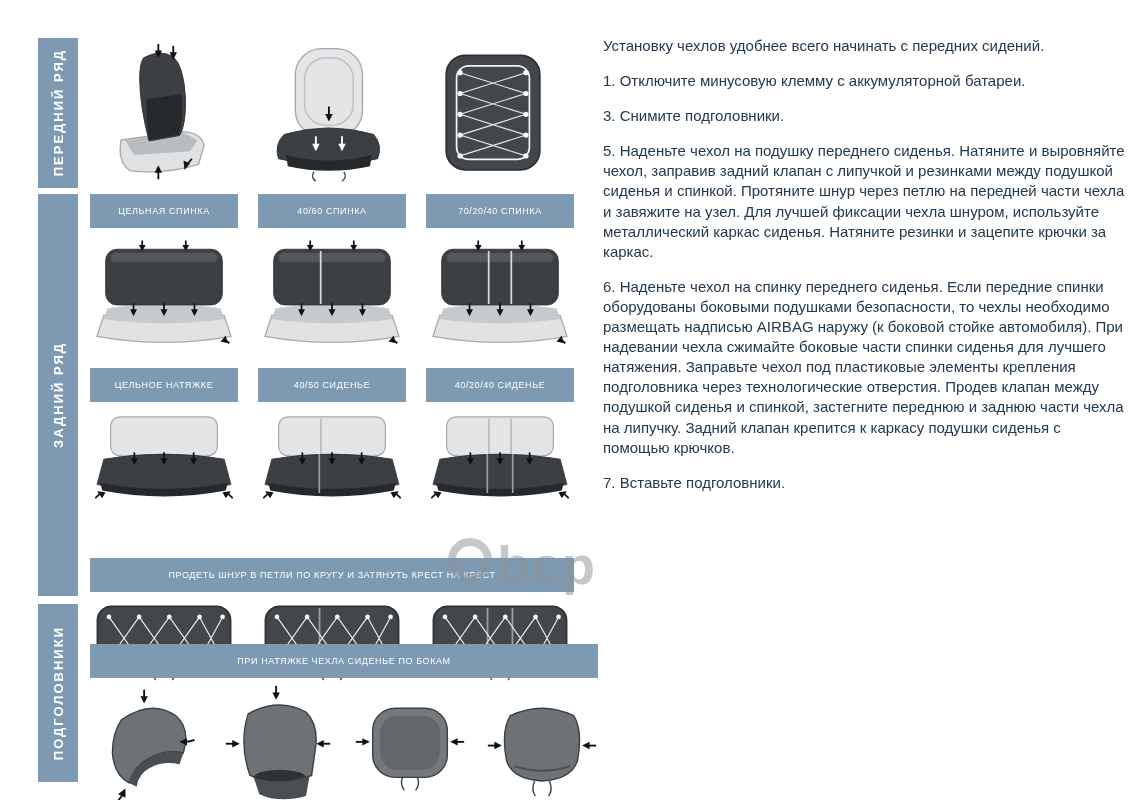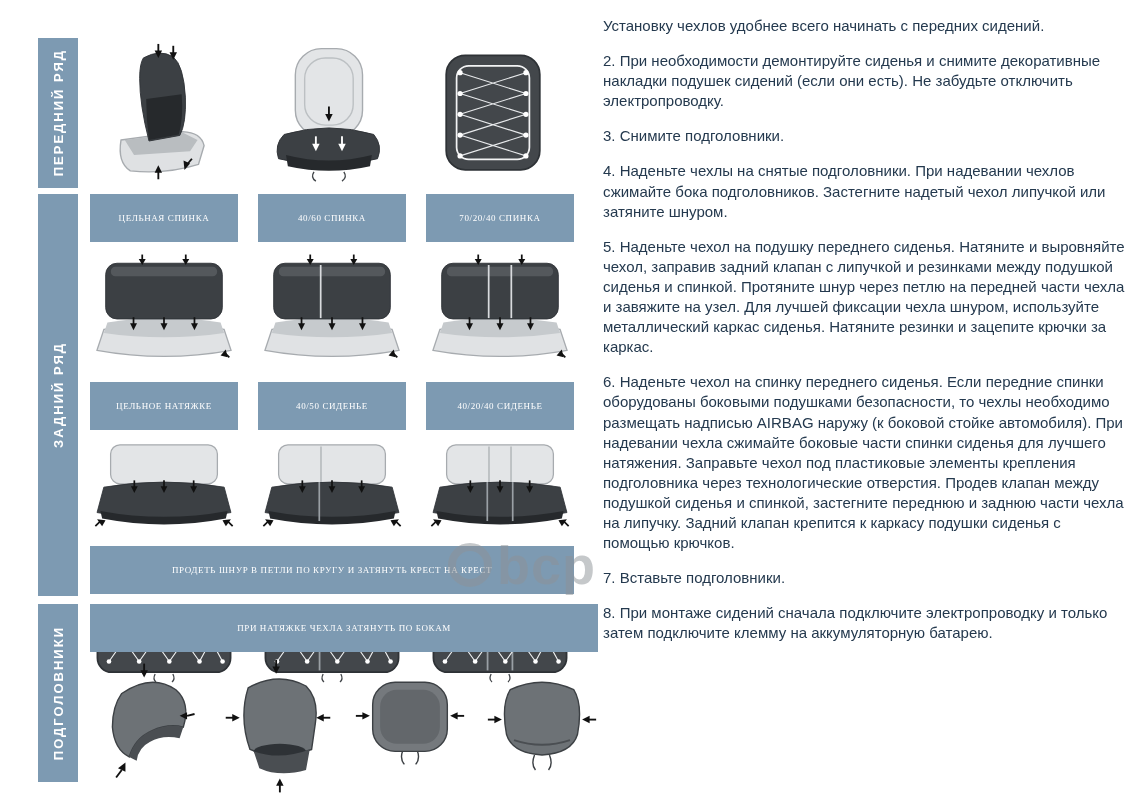--- a/index.html
+++ b/index.html
@@ -38,37 +38,37 @@
     transform:rotate(180deg);
     font-size:13px;font-weight:bold;letter-spacing:2px;
     white-space:nowrap;
   }
 
   .content{flex:1;margin-left:12px;display:flex;flex-direction:column;gap:6px;}
   .hdr-row{display:flex;gap:20px;}
   .hdr{
     flex:1;background:var(--blue);color:#fff;
     font-size:9px;letter-spacing:.6px;text-align:center;
-    padding:19px 2px;white-space:nowrap;overflow:hidden;font-family:Liberation Serif, serif;
-  }
-  .hdr.wide{flex:none;width:100%;}
+    padding:12px 2px;white-space:nowrap;overflow:hidden;
+  }
+  .hdr.wide{flex:none;width:100%;margin-top:40px;}
   .fig-row{display:flex;gap:20px;flex:1;}
   .fig{flex:1;display:flex;align-items:center;justify-content:center;}
 
   
   .right{
-    position:absolute;left:603px;top:16px;width:522px;
+    position:absolute;left:603px;top:36px;width:522px;
     font-size:15px;line-height:1.34;
   }
   .right p{margin:0 0 15px 0;}
 
   
   .watermark{
     position:absolute;left:448px;top:538px;
-    display:flex;align-items:center;
+    display:flex;
     opacity:.5;color:#8d9297;pointer-events:none;
   }
   .wm-ring{
     width:44px;height:44px;border:8px solid #8d9297;border-radius:50%;
     margin-right:5px;
   }
   .wm-text{
     font-size:54px;font-weight:bold;letter-spacing:1px;line-height:1;
   }
 </style>
@@ -365,21 +365,21 @@
       </div>
 
     </div>
   </div>
 
   <div class="section section-head">
     <div class="side-bar">
       <span class="vtext">ПОДГОЛОВНИКИ</span>
     </div>
     <div class="content">
-      <div class="hdr wide">ПРИ НАТЯЖКЕ ЧЕХЛА ЗАТЯНУТЬ ПО БОКАМ</div>
+      <div class="hdr wide">ПРИ НАТЯЖКЕ ЧЕХЛА СИДЕНЬЕ ПО БОКАМ</div>
       <div class="fig-row">
         <div class="fig">
           <svg width="112" height="140" viewBox="0 0 120 150">
             <path d="M34 38 Q66 16 92 34 Q108 48 100 74 Q84 70 66 78 Q48 86 42 106 Q26 98 24 74 Q24 52 34 38 Z" fill="#6d7276" stroke="#3c4044" stroke-width="1.5"></path>
             <path d="M42 106 Q48 86 66 78 Q84 70 100 74 L96 86 Q78 82 64 90 Q52 96 50 110 Z" fill="#4a4e52"></path>
             <g stroke="#111" stroke-width="2">
               <line x1="58" y1="6" x2="58" y2="14"></line>
                 <polygon points="54,13 62,13 58,21" fill="#111" stroke="none"></polygon>
               <line x1="112" y1="60" x2="104" y2="62"></line>
                 <polygon points="104,58 104,66 96,62" fill="#111" stroke="none"></polygon>
@@ -430,27 +430,25 @@
                 <polygon points="111,62 111,70 103,66" fill="#111" stroke="none"></polygon>
             </g>
           </svg>
         </div>
       </div>
     </div>
   </div>
 
   <div class="right">
     <p>Установку чехлов удобнее всего начинать с передних сидений.</p>
-    <p>2. При необходимости демонтируйте сиденья и снимите декоративные накладки подушек сидений (если они есть). Не забудьте отключить электропроводку.</p>
+    <p>1. Отключите минусовую клемму с аккумуляторной батареи.</p>
     <p>3. Снимите подголовники.</p>
-    <p>4. Наденьте чехлы на снятые подголовники. При надевании чехлов сжимайте бока подголовников. Застегните надетый чехол липучкой или затяните шнуром.</p>
     <p>5. Наденьте чехол на подушку переднего сиденья. Натяните и выровняйте чехол, заправив задний клапан с липучкой и резинками между подушкой сиденья и спинкой. Протяните шнур через петлю на передней части чехла и завяжите на узел. Для лучшей фиксации чехла шнуром, используйте металлический каркас сиденья. Натяните резинки и зацепите крючки за каркас.</p>
     <p>6. Наденьте чехол на спинку переднего сиденья. Если передние спинки оборудованы боковыми подушками безопасности, то чехлы необходимо размещать надписью AIRBAG наружу (к боковой стойке автомобиля). При надевании чехла сжимайте боковые части спинки сиденья для лучшего натяжения. Заправьте чехол под пластиковые элементы крепления подголовника через технологические отверстия. Продев клапан между подушкой сиденья и спинкой, застегните переднюю и заднюю части чехла на липучку. Задний клапан крепится к каркасу подушки сиденья с помощью крючков.</p>
     <p>7. Вставьте подголовники.</p>
-    <p>8. При монтаже сидений сначала подключите электропроводку и только затем подключите клемму на аккумуляторную батарею.</p>
   </div>
 
   <div class="watermark">
     <span class="wm-ring"></span>
     <span class="wm-text">bcp</span>
   </div>
 
 </div>
 
 </body></html>

